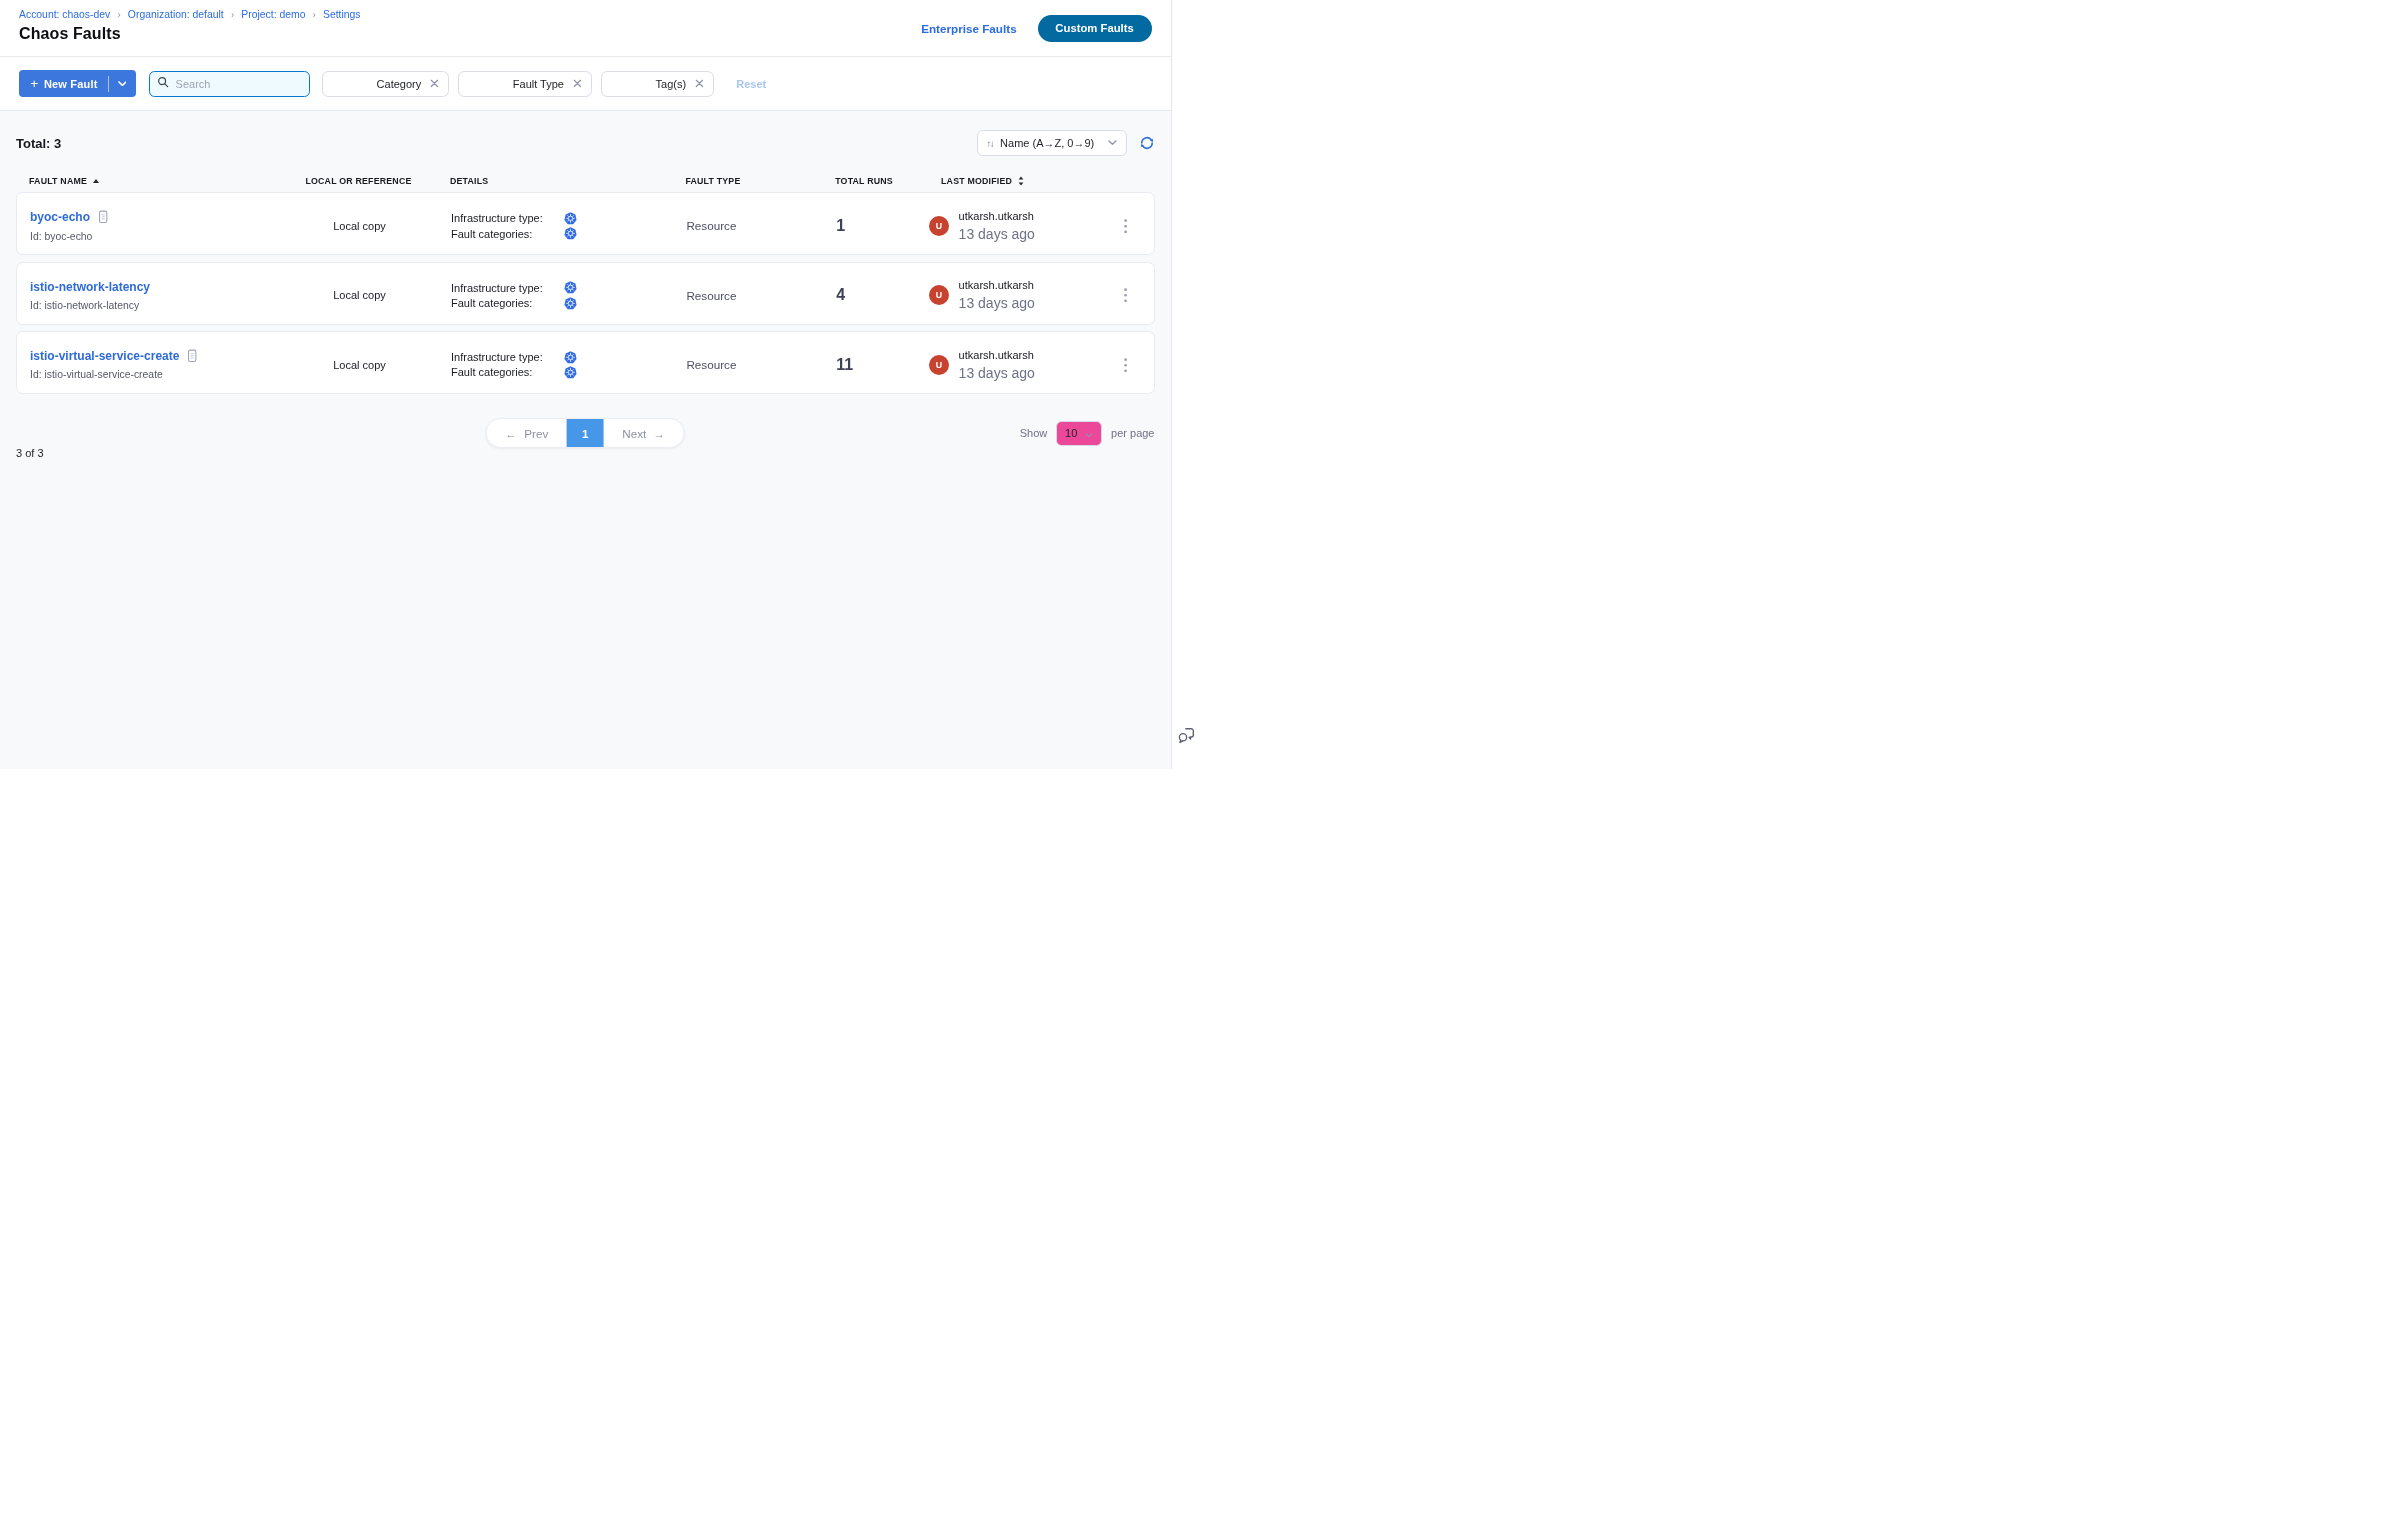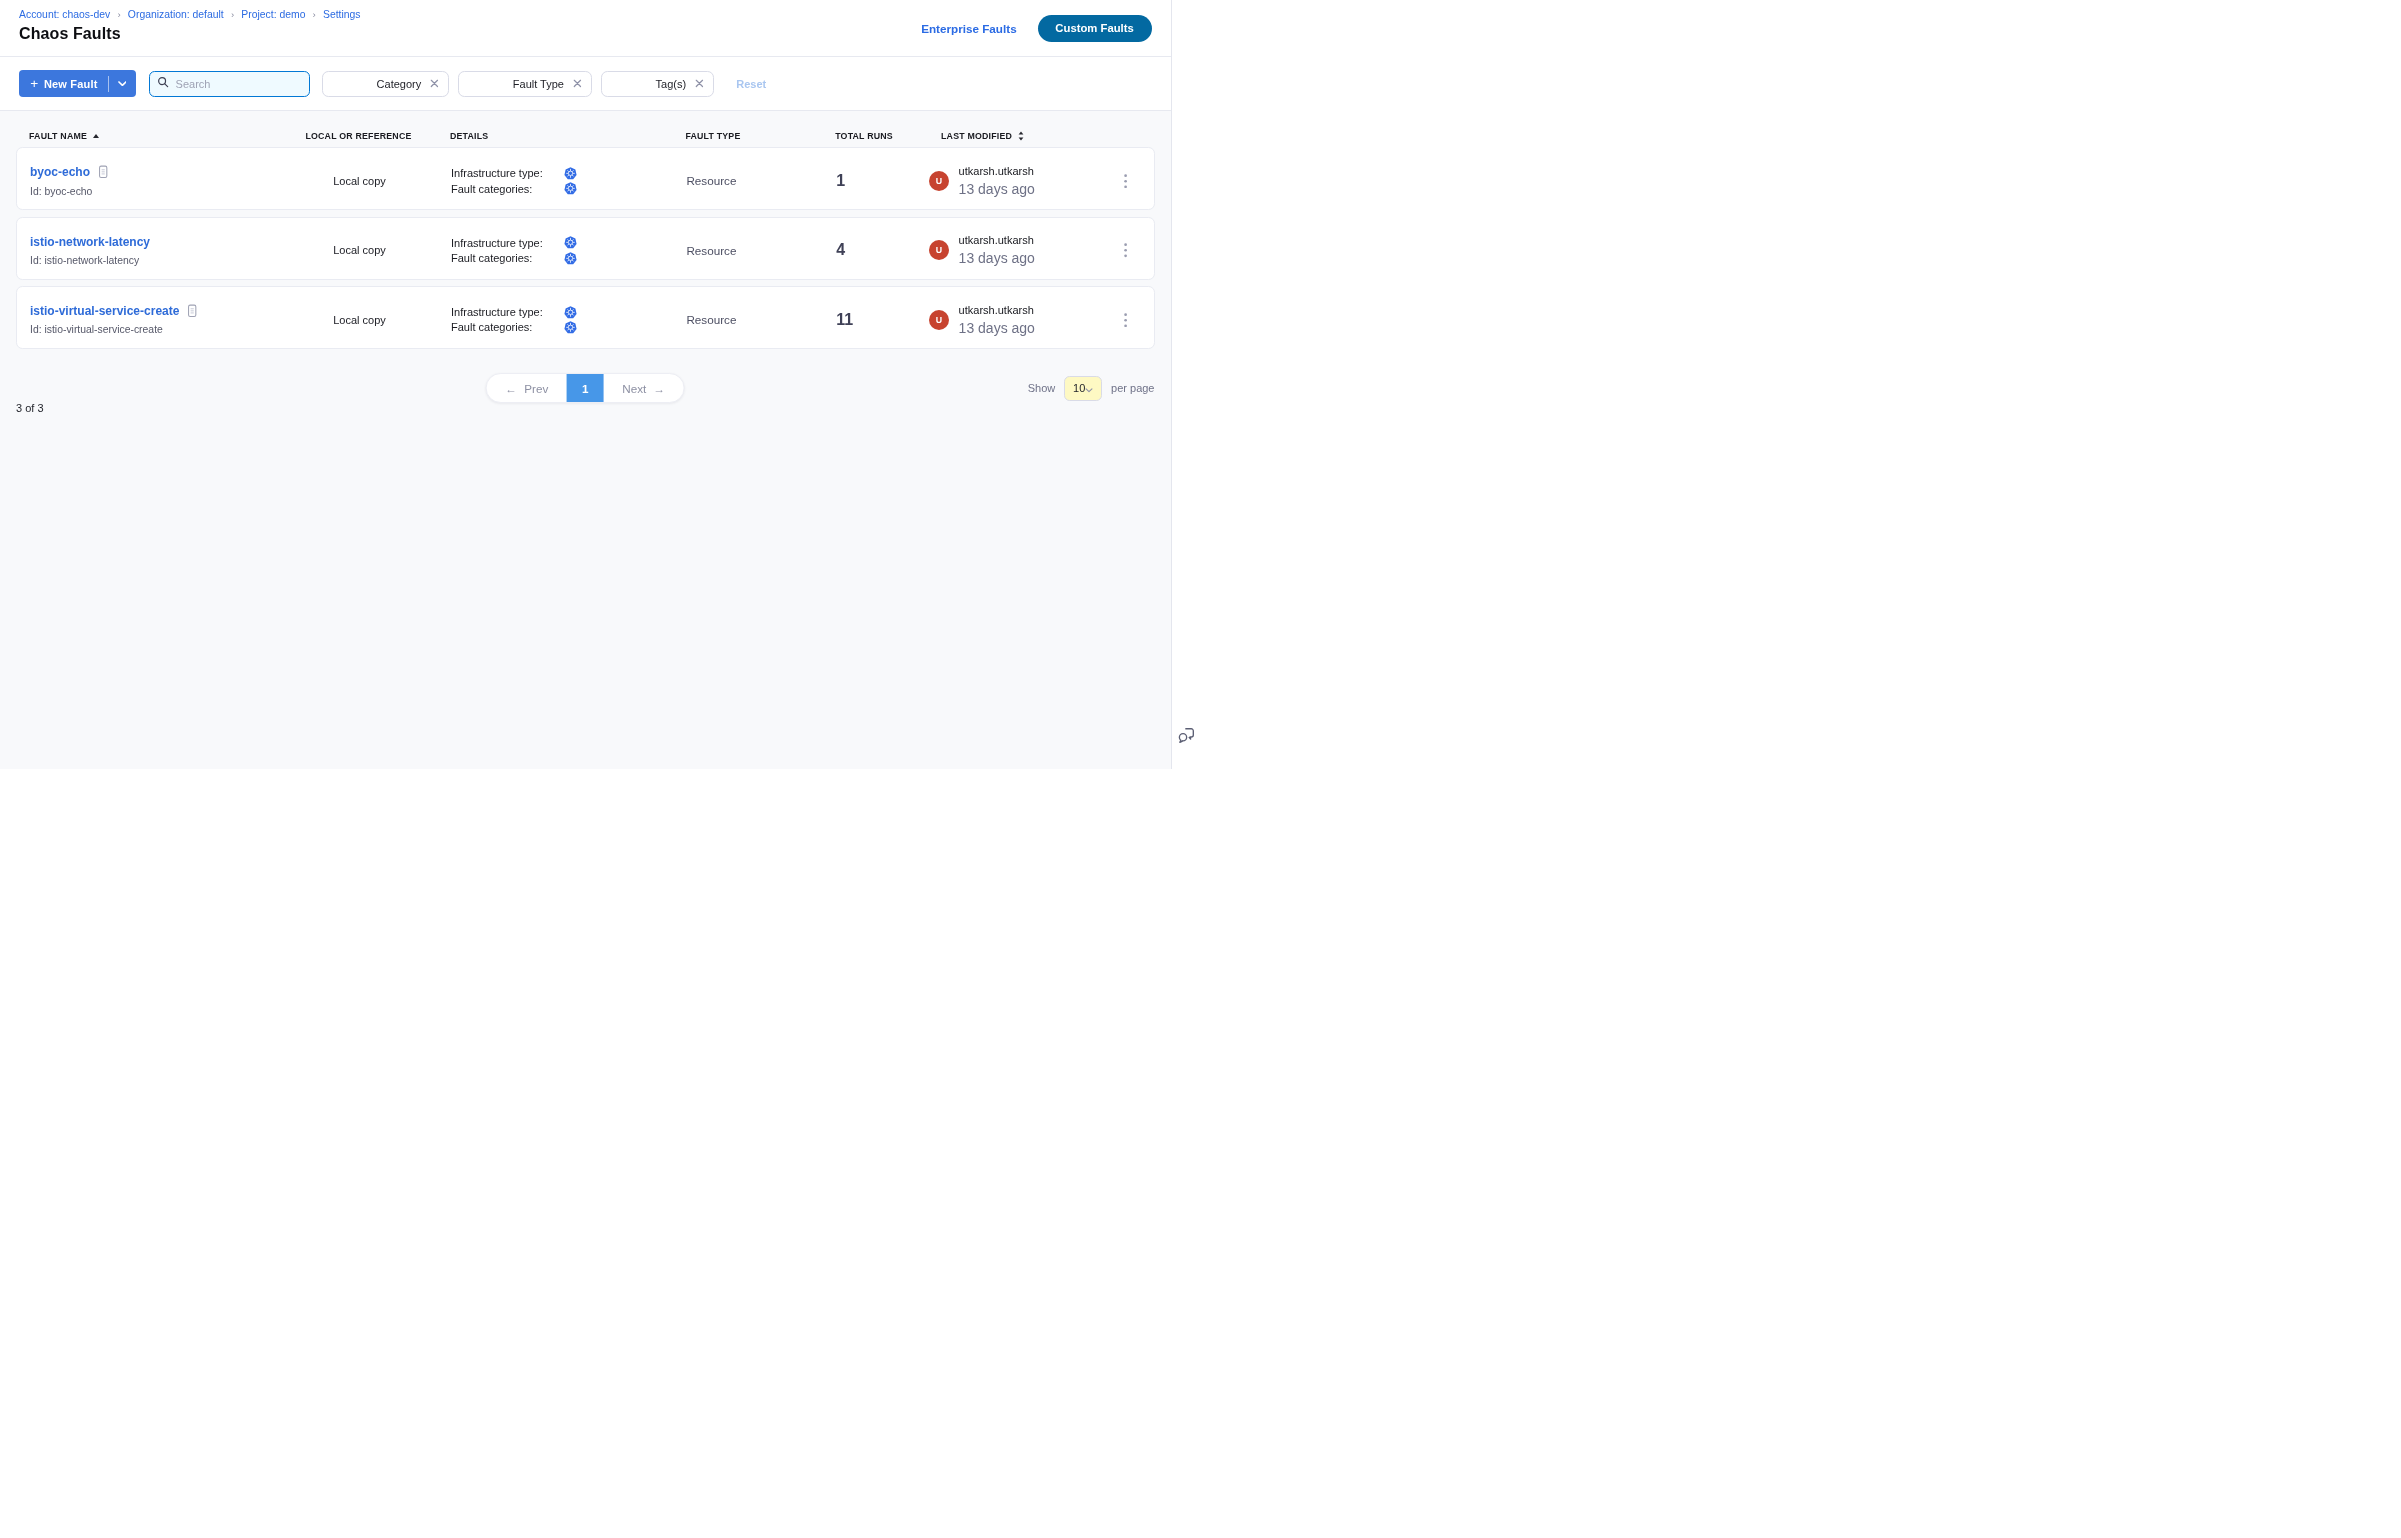--- a/index.html
+++ b/index.html
@@ -110,22 +110,22 @@
   .range-label { font-size:11px; color:#1e2027;margin-top:40px; }
   .pager { position:absolute; left:50%; transform:translateX(-50%); display:flex; align-items:stretch;
     height:30px; background:#fff; border:0.8px solid #edeef4; border-radius:15.3px; overflow:hidden;
     box-shadow:0 0.8px 2.4px rgba(40,40,70,.08); }
   .pager-btn { display:flex; align-items:center; gap:7.2px; background:none; border:none; cursor:pointer;
     color:#8d90a3; font-size:11.7px; padding:0 18.5px; font-family:inherit; }
   .pager-current { width:37px; background:#4797e8; color:#fff; font-size:11.7px; font-weight:600;
     display:flex; align-items:center; justify-content:center; border:none; cursor:pointer; font-family:inherit; }
   .show-wrap { margin-left:auto; display:flex; align-items:center; gap:8.8px; }
   .show-text { font-size:11px; color:#6f7288; }
-  .size-select { display:flex; align-items:center; height:25px; background:#fef9c3; border:0.8px solid #d9dbe7;
-    border-radius:5.6px; padding:0 8px; cursor:pointer; gap:0; }
+  .size-select { display:flex; align-items:center; height:25px; background:#ec4899; border:0.8px solid #d9dbe7;
+    border-radius:5.6px; padding:0 8px; cursor:pointer; gap:8px; }
   .size-value { font-size:11px; color:#1e2027; }
 </style>
 </head>
 <body>
 
 <div class="app">
   <div class="main">
 
     <div class="top-header">
       <div class="th-left">
@@ -192,20 +192,42 @@
                 <path d="M1.6 1.6 L9.4 9.4 M9.4 1.6 L1.6 9.4" stroke="#8f92a8" stroke-width="1.5" stroke-linecap="round"></path>
               </svg>
           </span>
         </div>
       </div>
       <button class="reset-link">Reset</button>
     </div>
 
     <div class="content">
 
+      <div class="list-header">
+        <div class="total-label">Total: 3</div>
+        <div class="sort-wrap">
+          <div class="sort-select">
+            <span class="sort-glyph">↑↓</span>
+            <span class="sort-label">Name (A→Z, 0→9)</span>
+            <span class="chev">
+              <svg width="8.8" height="5.6" viewBox="0 0 11 7">
+                  <polyline points="1.2,1.2 5.5,5.4 9.8,1.2" fill="none" stroke="#8f92a8" stroke-width="1.6" stroke-linecap="round" stroke-linejoin="round"></polyline>
+                </svg>
+            </span>
+          </div>
+          <button class="refresh-btn">
+            <svg width="16" height="16" viewBox="0 0 24 24" fill="none" stroke="#2f70d6" stroke-width="2.4" stroke-linecap="round">
+              <path d="M19.8 12a7.8 7.8 0 0 1-14 4.8"></path>
+              <path d="M4.2 12a7.8 7.8 0 0 1 14-4.8"></path>
+              <path d="M3.1 18.2 L3.1 13.5 L7.6 15.2 Z" fill="#2f70d6" stroke="none"></path>
+              <path d="M20.9 5.8 L20.9 10.5 L16.4 8.8 Z" fill="#2f70d6" stroke="none"></path>
+            </svg>
+          </button>
+        </div>
+      </div>
 
       <div class="col-headers">
         <div class="c-name">
           <span>FAULT NAME</span>
           <span class="tri-up"></span>
         </div>
         <div class="c-local">LOCAL OR REFERENCE</div>
         <div class="c-details">DETAILS</div>
         <div class="c-type">FAULT TYPE</div>
         <div class="c-runs">TOTAL RUNS</div>

